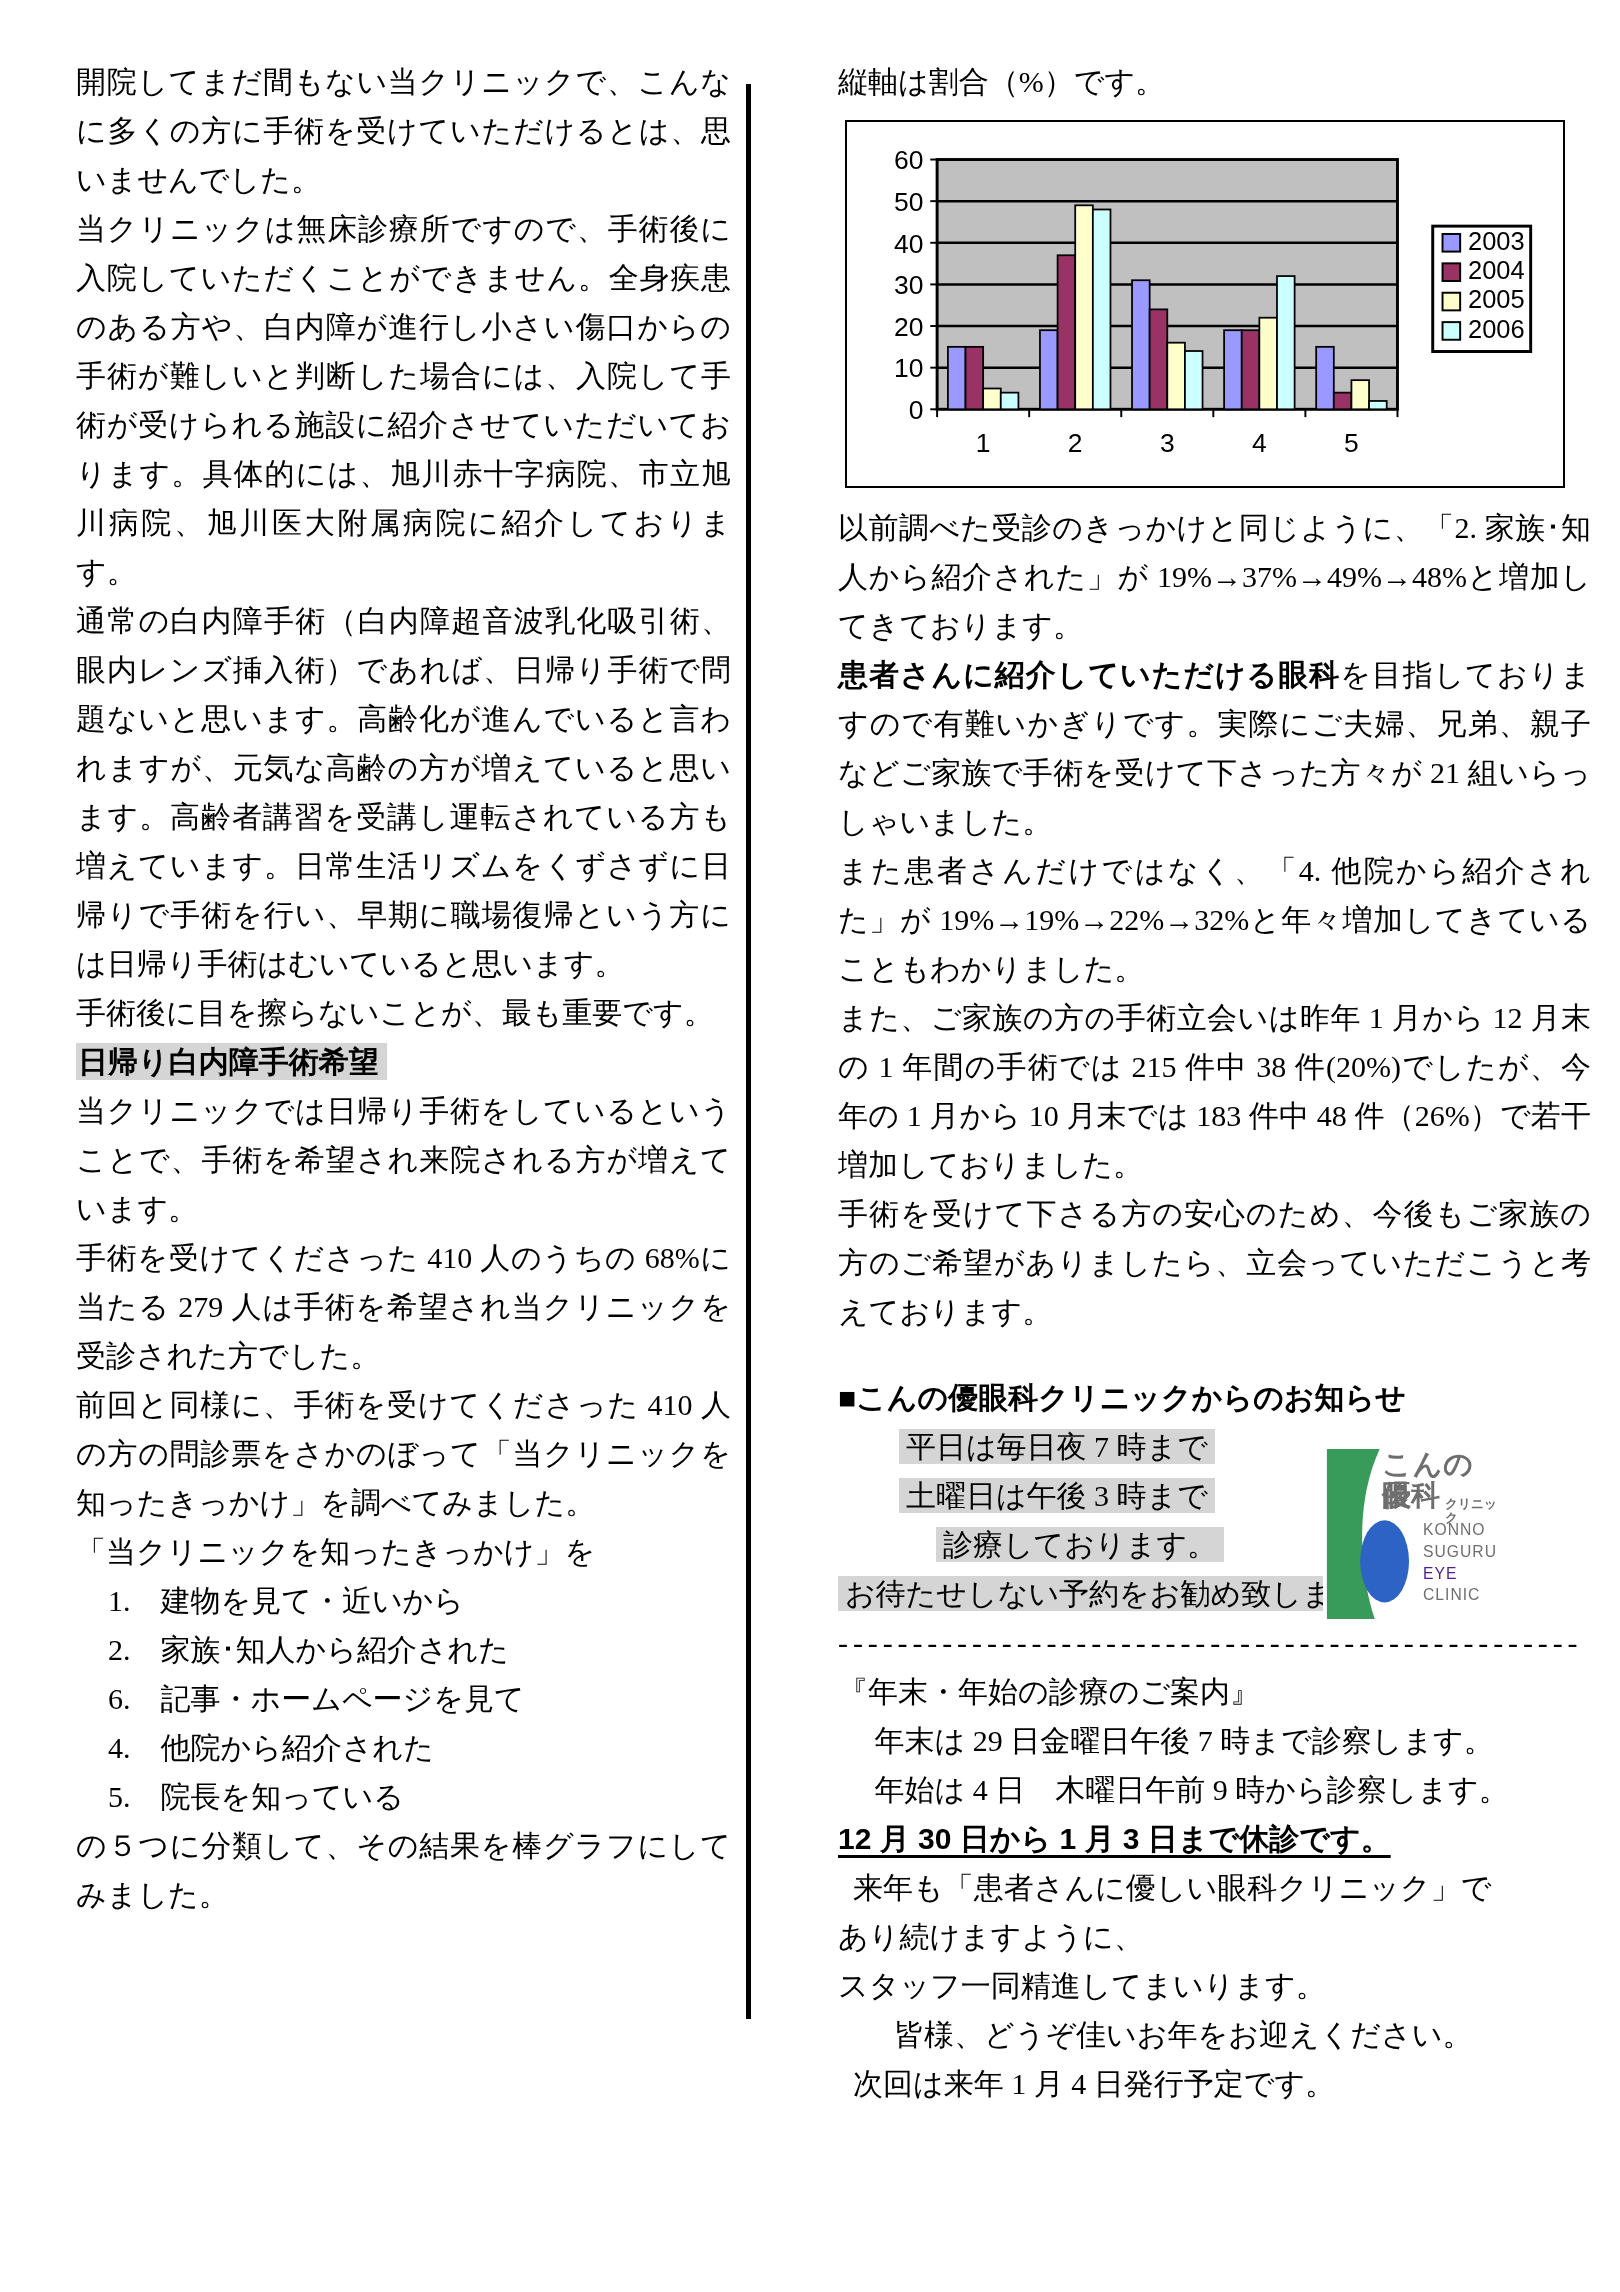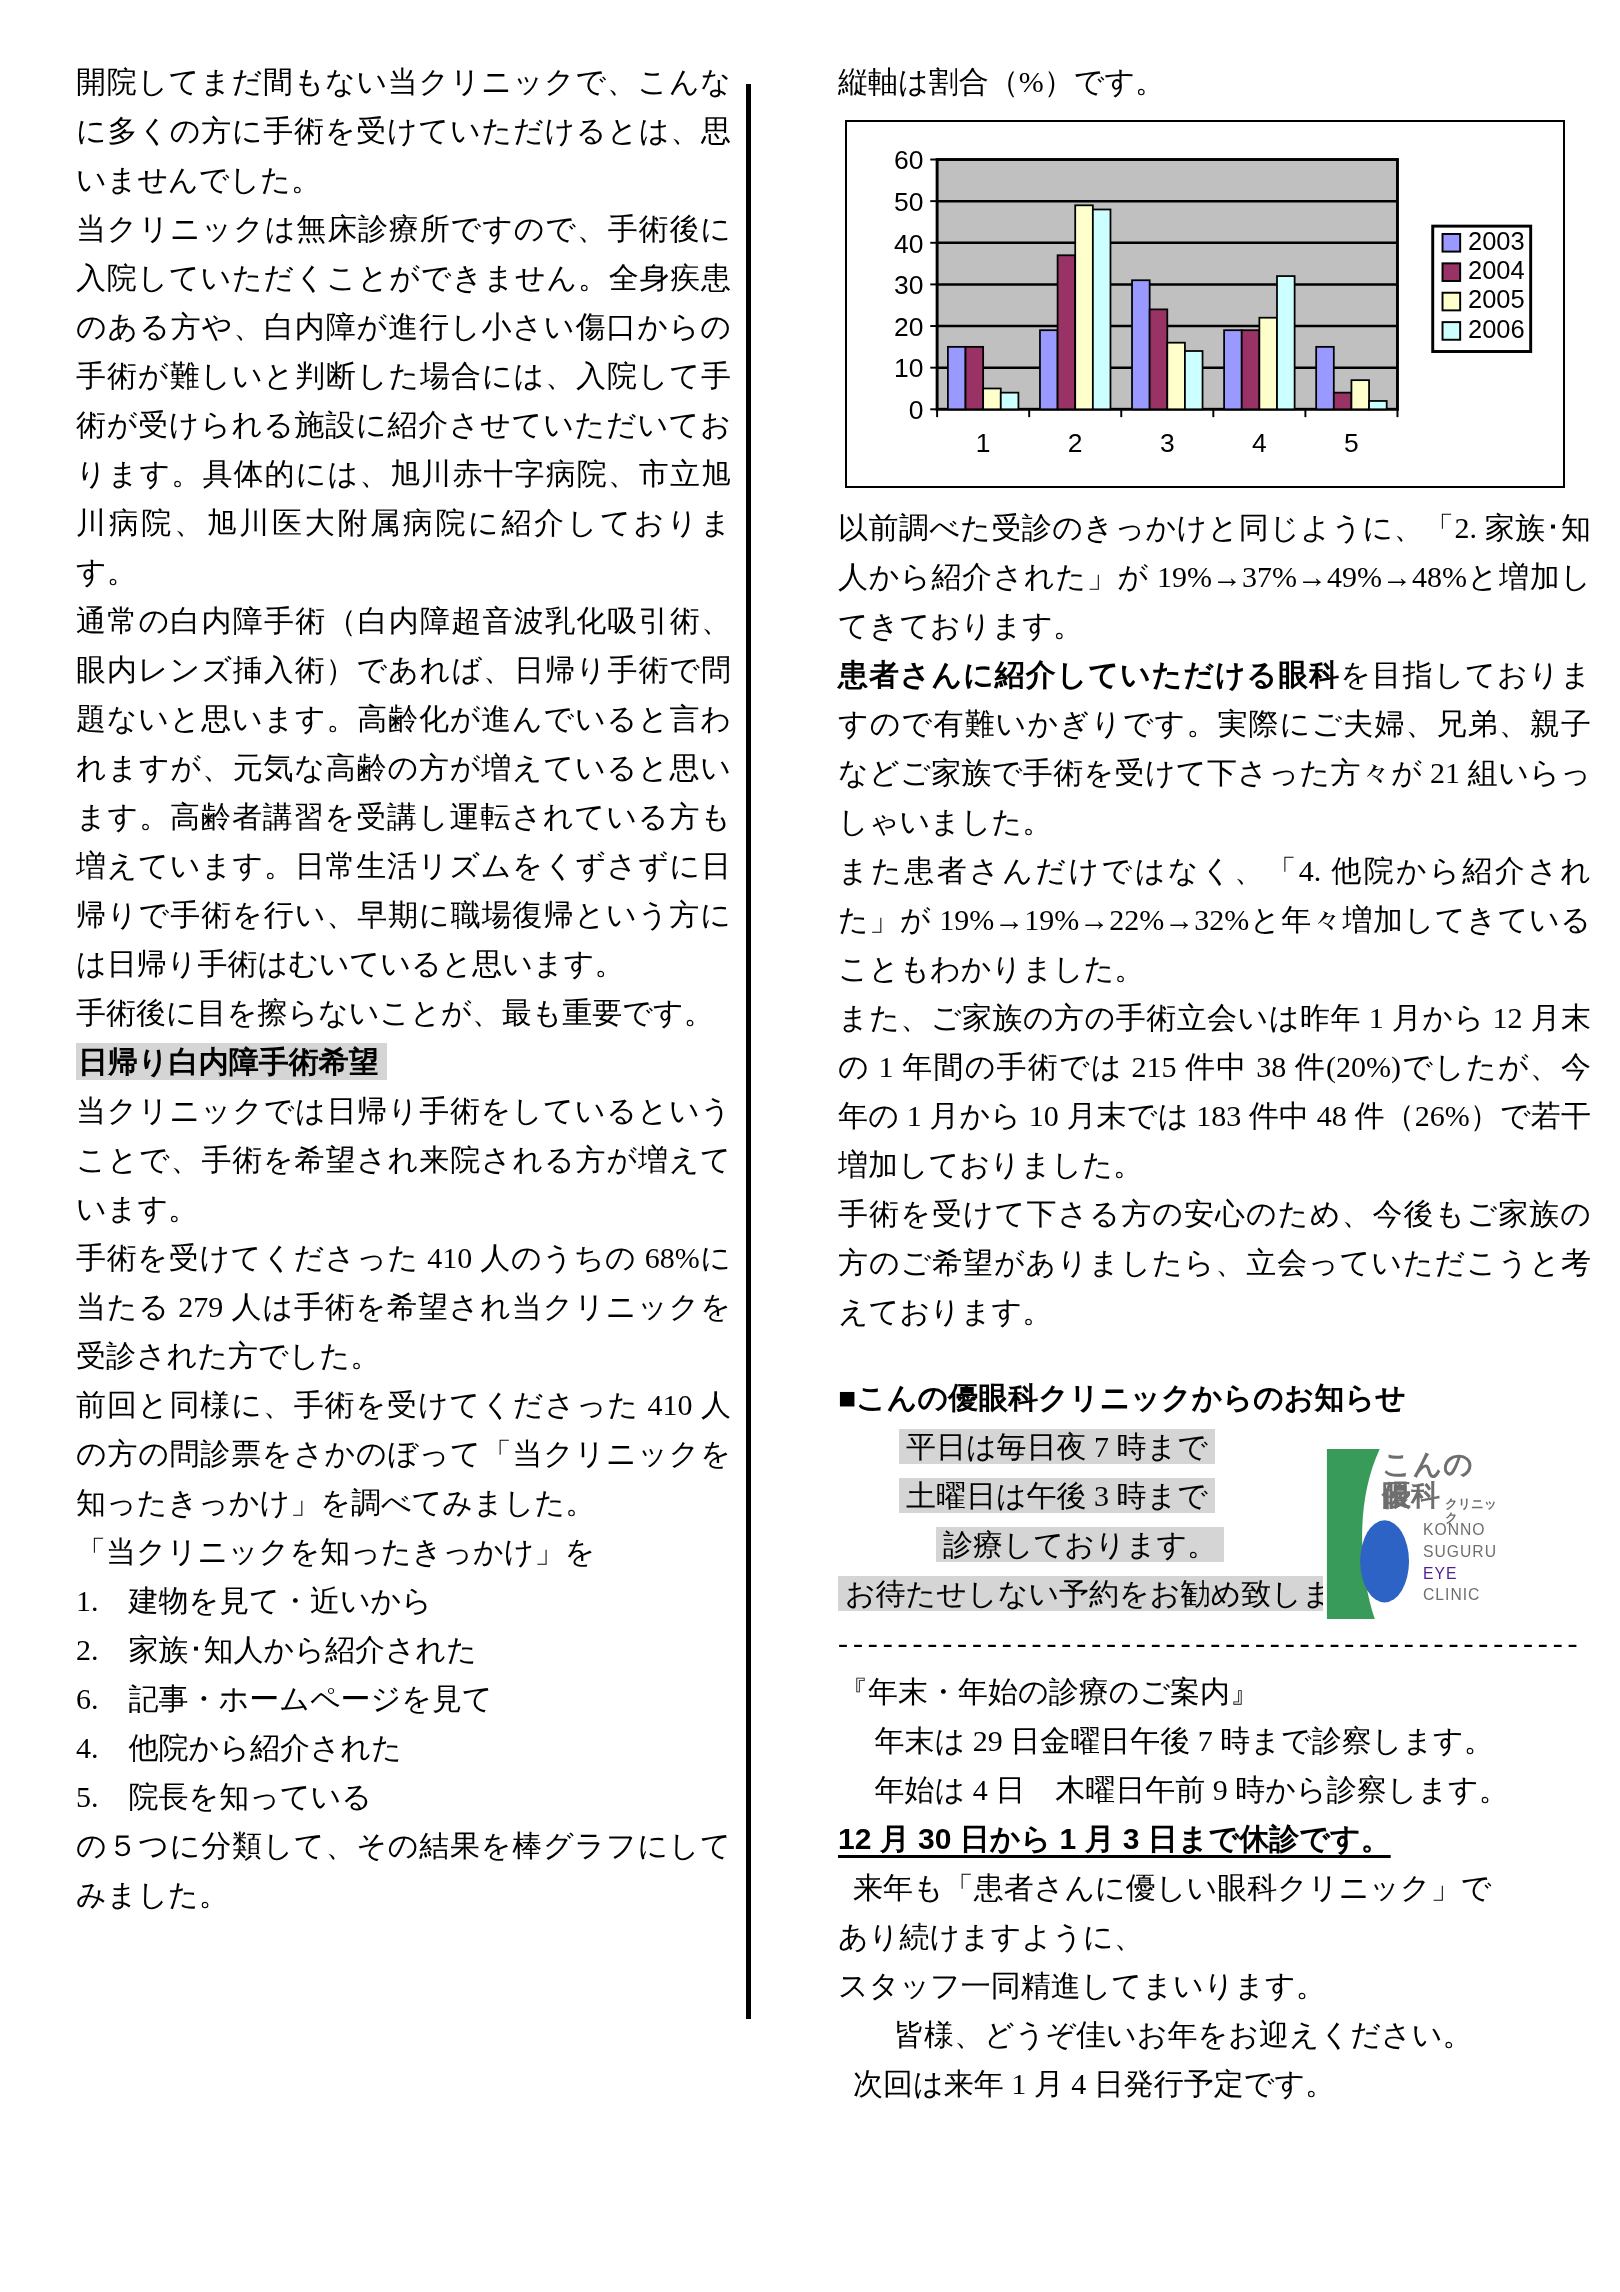--- a/index.html
+++ b/index.html
@@ -11,21 +11,21 @@
   .col-left{
     position:absolute;left:76px;top:57px;width:655px;
     font-size:30px;line-height:49px;text-align:justify;
   }
   .divider{position:absolute;left:746px;top:84px;width:4.9px;height:1935px;background:#000;}
   .col-right{
     position:absolute;left:838px;top:57px;width:753px;
     font-size:30px;line-height:49px;
   }
   .para{text-align:justify;}
-  .list-item{text-align:left;}
+  .list-item{text-align:left;margin-left:32px;}
   .heading-hl{
     background:#d5d5d5;font-family:"Liberation Sans","DejaVu Sans",sans-serif;
     font-weight:bold;padding:2px 7.8px 2px 2px;
   }
   .bold-run{font-family:"Liberation Sans","DejaVu Sans",sans-serif;font-weight:bold;}
   .intro{margin-bottom:5.9px;}
   .chart-box{
     position:relative;width:716px;height:364px;border:2.9px solid #000;
     margin:13.7px 0 15.7px 6.9px;background:#fff;
   }

